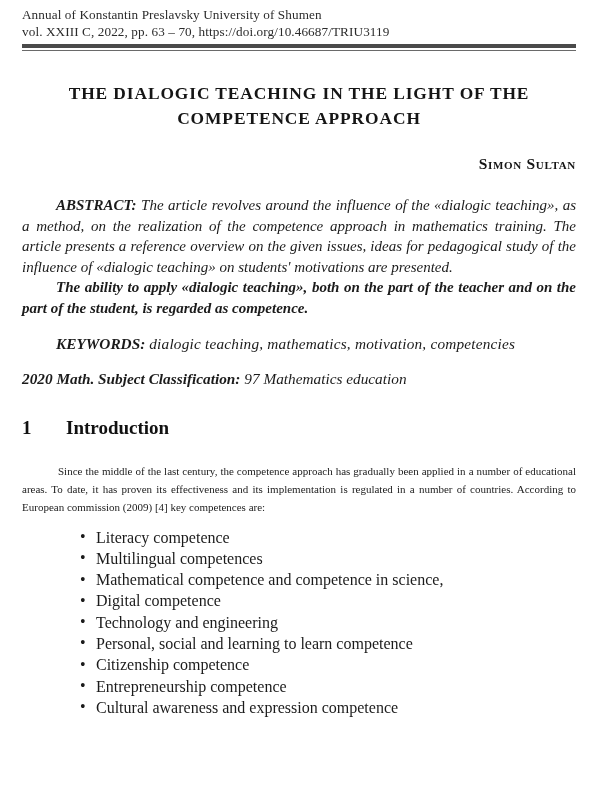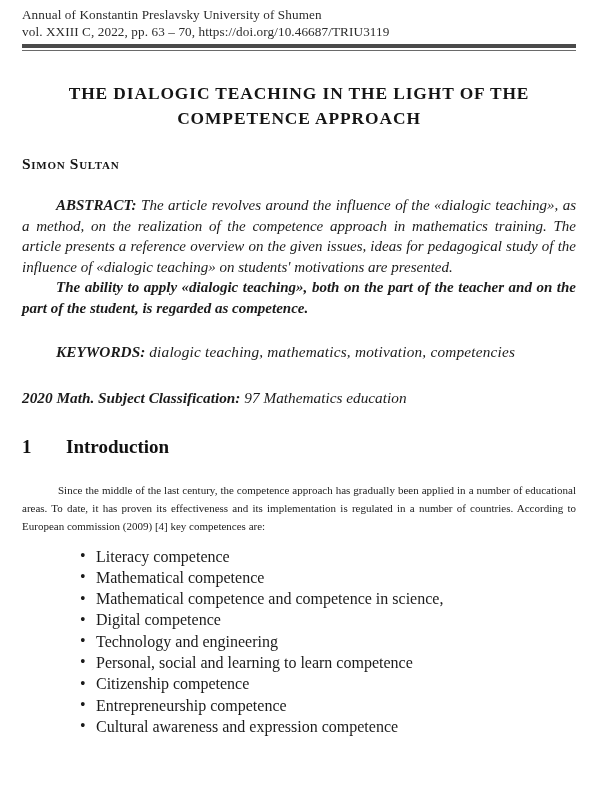--- a/index.html
+++ b/index.html
@@ -51,21 +51,21 @@
     font-weight: bold;
     font-size: 17.4px;
     line-height: 25px;
     letter-spacing: 0.9px;
     color: #151515;
   }
 
   
   .author {
     margin-top: 24px;
-    text-align: left;
+    text-align: right;
     font-weight: bold;
     font-size: 15.5px;
     font-variant: small-caps;
     letter-spacing: 0.7px;
     color: #151515;
   }
 
   
   .abstract-block {
     margin-top: 22px;
@@ -77,34 +77,34 @@
   }
   .abstract-block p {
     margin: 0;
     text-indent: 34px;
   }
   .abstract-block .lead { font-weight: bold; font-style: italic; }
   .abstract-block .bold-para { font-weight: bold; }
 
   
   .keywords {
-    margin-top: 24px;
+    margin-top: 16px;
     font-style: italic;
     font-size: 15.3px;
     line-height: 20.5px;
     text-align: justify;
     text-indent: 34px;
     color: #1b1b1b;
   }
   .keywords .lead { font-weight: bold; }
   .kw-spaced { letter-spacing: 0.2px; }
 
   
   .msc {
-    margin-top: 25px;
+    margin-top: 14px;
     font-size: 15.3px;
     font-style: italic;
     line-height: 20px;
     color: #1b1b1b;
   }
   .msc .lead { font-weight: bold; }
 
   
   .section-heading {
     margin-top: 28px;
@@ -190,21 +190,21 @@
 
   <div class="section-heading">
     <span class="num">1</span>
     <span>Introduction</span>
   </div>
 
   <p class="body-para">Since the middle of the last century, the competence approach has gradually been applied in a number of educational areas. To date, it has proven its effectiveness and its implementation is regulated in a number of countries. According to European commission (2009) [4] key competences are:</p>
 
   <ul class="bullets">
     <li>Literacy competence</li>
-    <li>Mathematical competence</li>
+    <li>Multilingual competences</li>
     <li>Mathematical competence and competence in science,</li>
     <li>Digital competence</li>
     <li>Technology and engineering</li>
     <li>Personal, social and learning to learn competence</li>
     <li>Citizenship competence</li>
     <li>Entrepreneurship competence</li>
     <li>Cultural awareness and expression competence</li>
   </ul>
 
 

